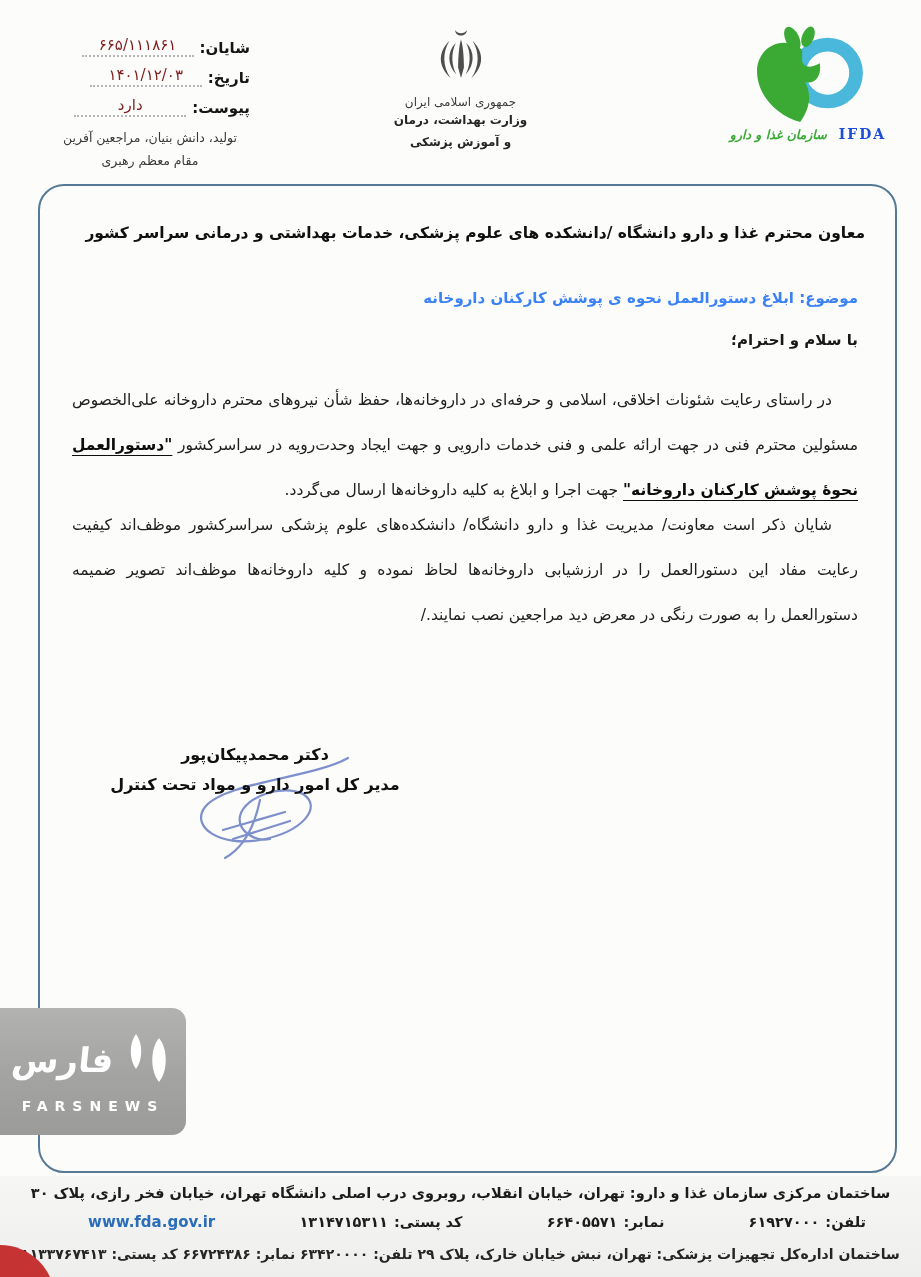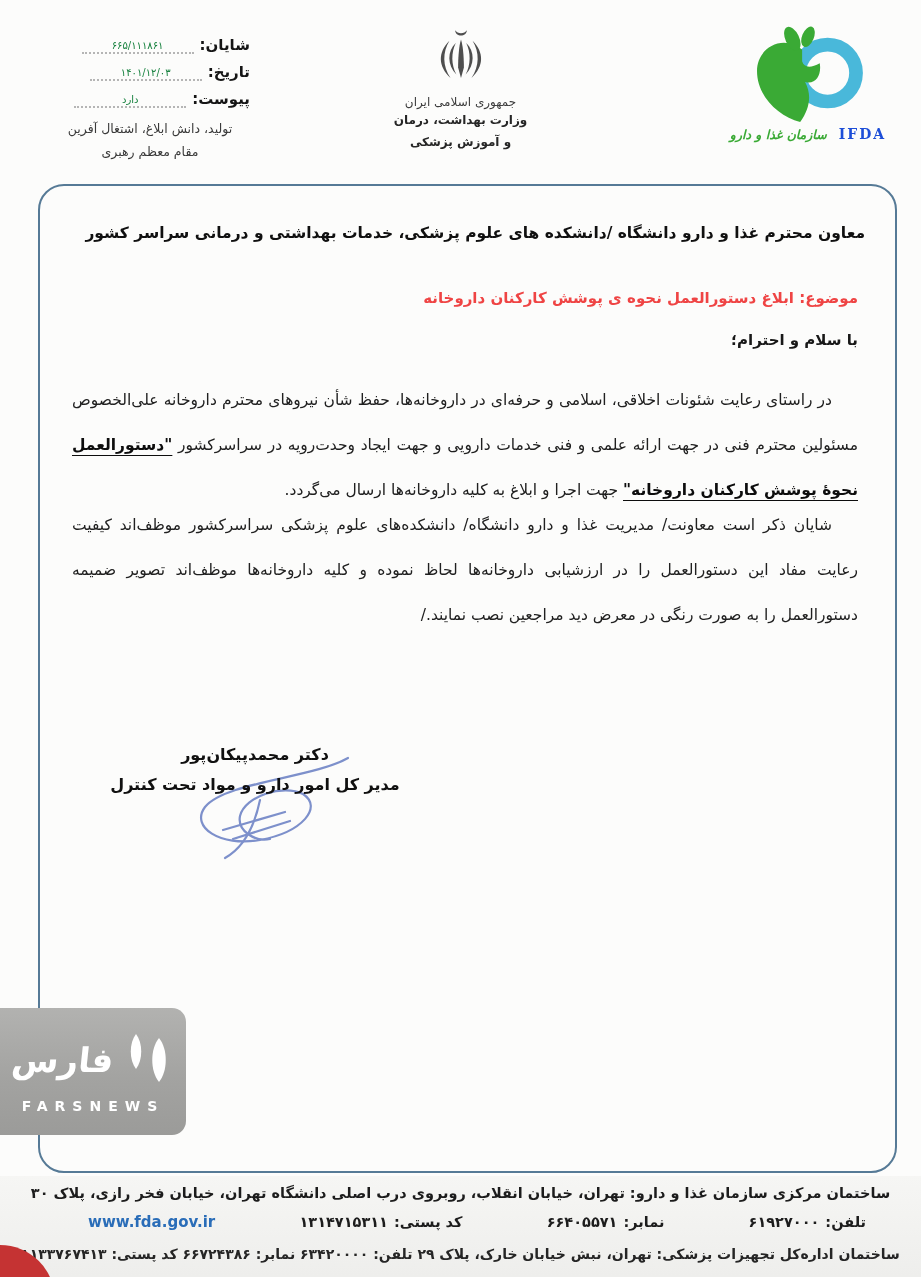--- a/index.html
+++ b/index.html
@@ -5,40 +5,40 @@
   html,body{margin:0;padding:0;background:#e9e9e9;}
   .page{
     position:relative;width:921px;height:1277px;overflow:hidden;
     background:#fcfcfb;font-family:"DejaVu Sans",sans-serif;color:#1f1f1f;
   }
   
   .meta{position:absolute;top:36px;left:50px;width:200px;direction:rtl;}
   .meta-row{display:flex;direction:rtl;align-items:flex-end;gap:6px;margin-bottom:9px;}
   .meta-label{font-weight:bold;font-size:15px;color:#151515;white-space:nowrap;}
   .meta-value{display:inline-block;min-width:112px;border-bottom:2px dotted #b5b5b5;
-    font-size:10px;color:#15803d;text-align:center;padding-bottom:1px;}
+    font-size:15px;color:#7f1d1d;text-align:center;padding-bottom:1px;}
   .slogan{font-size:12.5px;color:#3a3a3a;text-align:center;line-height:23px;}
   
   .gov-header{position:absolute;top:26px;left:50%;transform:translateX(-50%);
     width:200px;text-align:center;direction:rtl;}
   .country{font-size:12px;color:#3c3c3c;margin-top:3px;}
   .ministry{font-size:12px;font-weight:bold;color:#262626;line-height:22px;}
   
   .ifda{position:absolute;top:26px;left:737px;width:142px;text-align:center;}
   .ifda-text-row{display:flex;direction:ltr;justify-content:center;align-items:flex-end;gap:12px;margin-top:-4px;}
   .ifda-org{font-size:12.5px;font-weight:bold;font-style:italic;color:#3aaa35;white-space:nowrap;}
   .ifda-acronym{font-family:"DejaVu Serif",serif;font-weight:bold;font-size:14px;
     letter-spacing:2px;color:#1d4ed8;}
   
   .border-box{position:absolute;top:184px;left:38px;width:859px;height:989px;
     border:2px solid #567a96;border-radius:26px;box-sizing:border-box;z-index:1;background:transparent;}
   .recipient{position:absolute;top:224px;right:56px;left:40px;direction:rtl;text-align:right;
     font-weight:bold;font-size:15.5px;color:#101010;white-space:nowrap;z-index:2;}
   .subject{position:absolute;top:289px;right:63px;direction:rtl;text-align:right;
-    font-weight:bold;font-size:15px;color:#ef4444;z-index:2;}
+    font-weight:bold;font-size:15px;color:#3b82f6;z-index:2;}
   .salutation{position:absolute;top:331px;right:63px;direction:rtl;
     font-weight:bold;font-size:15px;color:#181818;z-index:2;}
   .para{position:absolute;right:63px;left:72px;direction:rtl;text-align:justify;
     font-size:15.5px;line-height:45px;color:#202020;text-indent:26px;z-index:2;}
   .para-1{top:362px;}
   .para-2{top:487px;}
   .quote{font-weight:bold;text-decoration:underline;text-underline-offset:5px;color:#0d0d0d;}
   
   .sig-block{position:absolute;top:740px;left:105px;width:300px;direction:rtl;text-align:center;
     font-weight:bold;font-size:16px;line-height:30px;color:#101010;z-index:3;}
@@ -77,21 +77,21 @@
       <span class="meta-value">۶۶۵/۱۱۱۸۶۱</span>
     </div>
     <div class="meta-row">
       <span class="meta-label">تاریخ:</span>
       <span class="meta-value">۱۴۰۱/۱۲/۰۳</span>
     </div>
     <div class="meta-row">
       <span class="meta-label">پیوست:</span>
       <span class="meta-value">دارد</span>
     </div>
-    <div class="slogan">تولید، دانش ابلاغ، اشتغال آفرین</div>
+    <div class="slogan">تولید، دانش بنیان، مراجعین آفرین</div>
     <div class="slogan">مقام معظم رهبری</div>
   </div>
 
   <div class="gov-header">
     <span>
       <svg width="58" height="62" viewBox="-50 -52 100 104" aria-hidden="true">
         <g fill="#4e4e4e">
           <path d="M-10,-46 C-6,-39 6,-39 10,-46 C10,-34 -10,-34 -10,-46 Z"></path>
           <path d="M0,-30 C4,-18 5,6 5,18 L0,36 L-5,18 C-5,6 -4,-18 0,-30 Z"></path>
           <path d="M-9,-24 C-24,-10 -24,14 -8,30 C-17,14 -17,-8 -9,-24 Z"></path>

